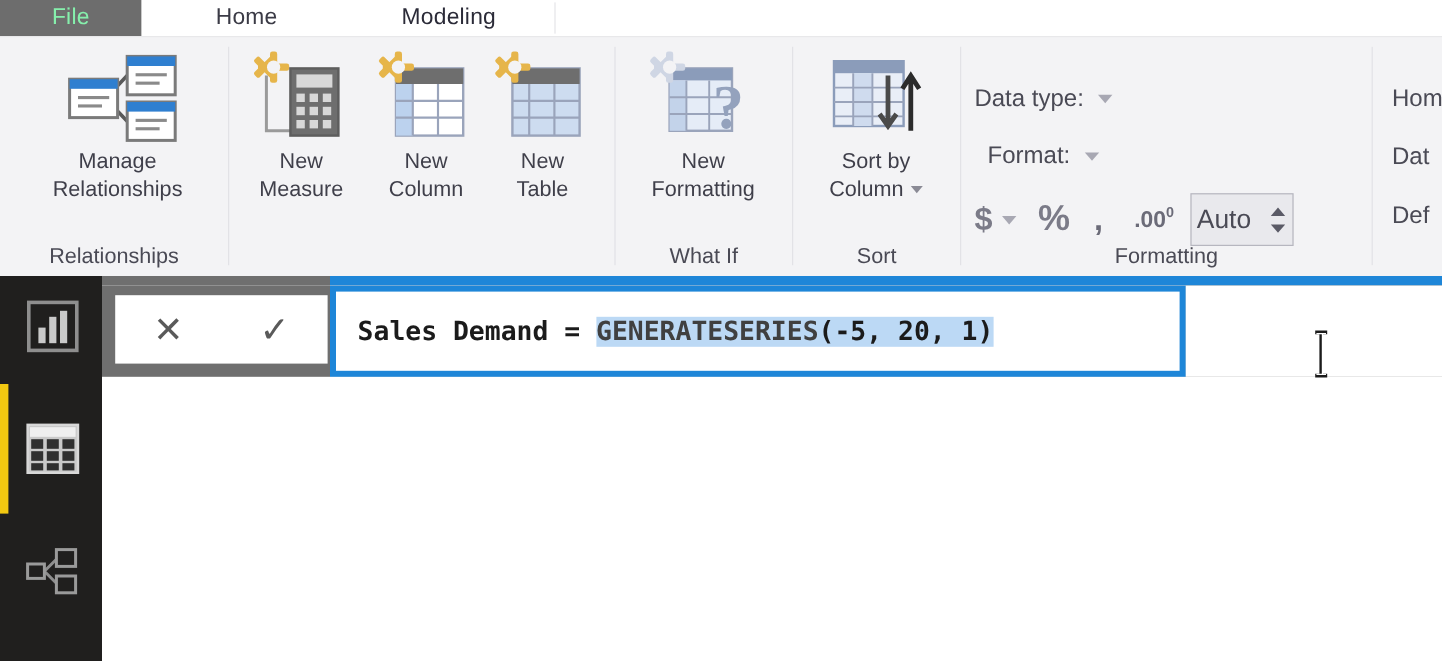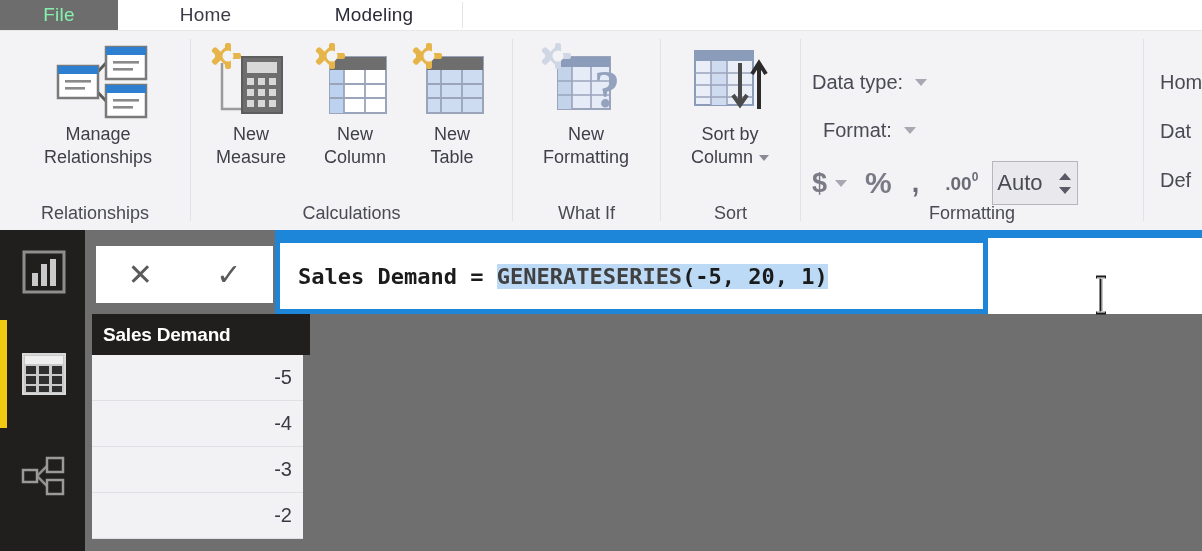--- a/index.html
+++ b/index.html
@@ -244,21 +244,20 @@
             <rect x="7" y="12" width="26" height="6" rx="2"></rect>
             <rect x="9.5" y="4.5" width="6" height="21" rx="2" transform="rotate(45 12.5 15)"></rect>
             <rect x="9.5" y="4.5" width="6" height="21" rx="2" transform="rotate(-45 12.5 15)"></rect>
             <circle cx="20" cy="15" r="5.5" fill="#f3f3f5"></circle>
           </g>
         </svg>
       </div>
       <div class="lbl">New</div>
       <div class="lbl">Table</div>
     </div>
-    <div class="grp-label" style="left:191px; width:321px;">Calculations</div>
 
     <div class="btn" style="left:516px; top:10px; width:140px;">
       <div class="ico" style="width:96px;height:82px;">
         <svg width="96" height="82" viewBox="0 0 96 82">
           <rect x="20" y="16" width="52" height="52" fill="#e5ecf7" stroke="#9aa4bb" stroke-width="2"></rect>
           <rect x="20" y="16" width="52" height="10" fill="#8b9cba"></rect>
           <rect x="20" y="26" width="14" height="42" fill="#c3d3ea"></rect>
           <g stroke="#9aa4bb" stroke-width="1.6">
             <line x1="34" y1="26" x2="34" y2="68"></line>
             <line x1="53" y1="26" x2="53" y2="68"></line>
@@ -407,25 +406,14 @@
     <div class="navitem" style="top:218px;">
       <svg width="46" height="46" viewBox="0 0 46 46">
         <path d="M16 23 L26 13 M16 23 L26 33" stroke="#8e8e8e" stroke-width="2.5" fill="none"></path>
         <rect x="2" y="17" width="14" height="12" fill="none" stroke="#9a9a9a" stroke-width="2.5"></rect>
         <rect x="26" y="5" width="16" height="14" fill="none" stroke="#9a9a9a" stroke-width="2.5"></rect>
         <rect x="26" y="27" width="16" height="14" fill="none" stroke="#9a9a9a" stroke-width="2.5"></rect>
       </svg>
     </div>
   </div>
 
-  <div class="canvas">
-    <div class="tblwrap">
-      <div class="colhdr">Sales Demand</div>
-      <div class="cells">
-        <div class="cell">-5</div>
-        <div class="cell">-4</div>
-        <div class="cell">-3</div>
-        <div class="cell">-2</div>
-      </div>
-    </div>
-  </div>
 
 </div>
 
 </body></html>

